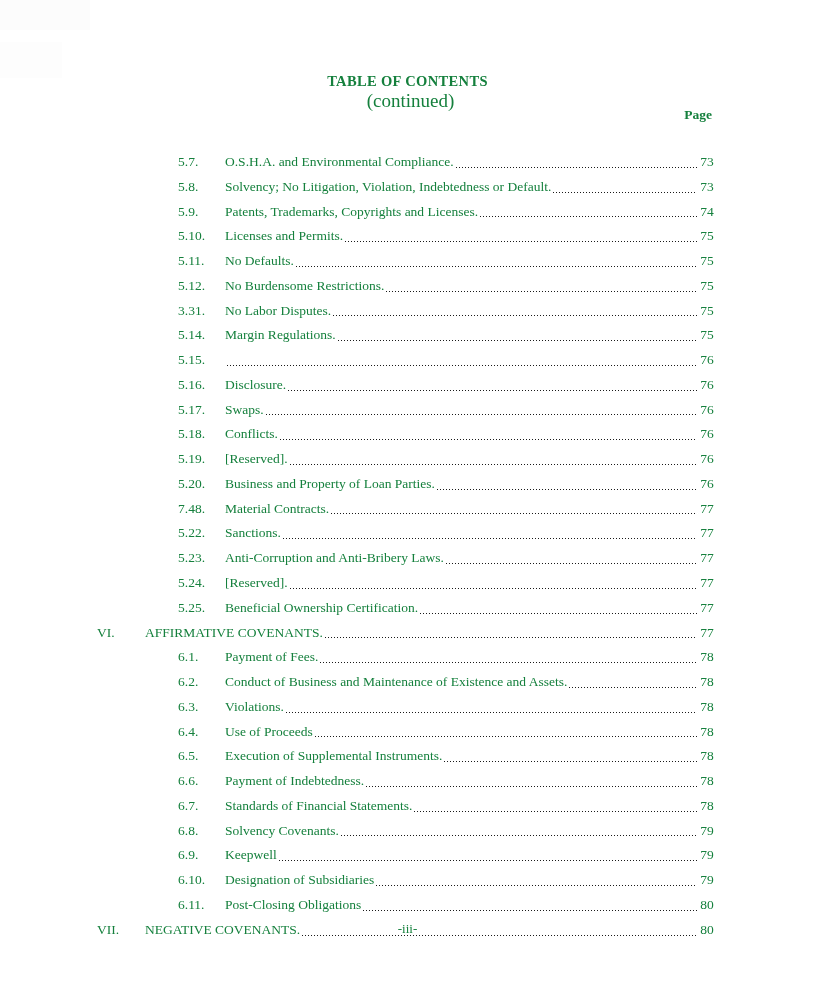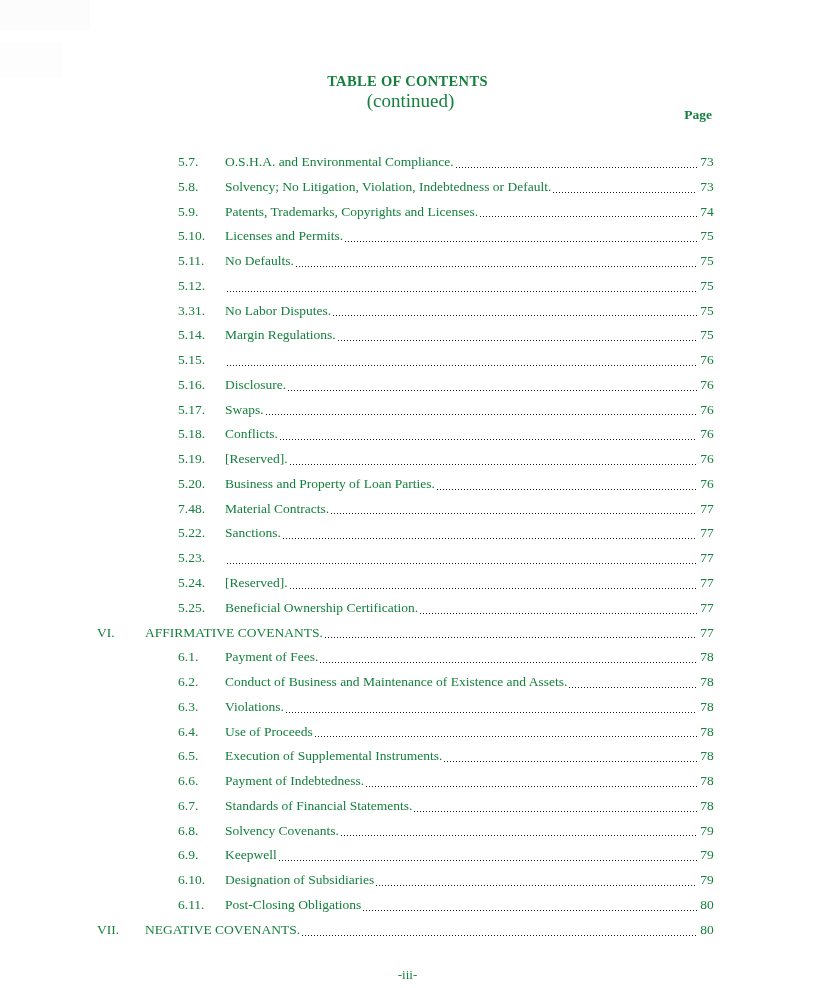--- a/index.html
+++ b/index.html
@@ -87,21 +87,21 @@
     );
   }
   .row .pg {
     flex: 0 0 auto;
     min-width: 18px;
     text-align: center;
   }
 
   .footer {
     position: absolute;
-    top: 967px;
+    top: 921px;
     left: 0;
     width: 100%;
     text-align: center;
     font-size: 13px;
   }
 </style>
 </head>
 <body>
 
 <div class="page">
@@ -141,20 +141,21 @@
       <span class="pg">75</span>
     </div>
       <div class="row lvl2">
       <span class="num">5.11.</span>
       <span class="ttl">No Defaults.</span>
       <span class="leader"></span>
       <span class="pg">75</span>
     </div>
       <div class="row lvl2">
       <span class="num">5.12.</span>
+      <span class="ttl">No Burdensome Restrictions.</span>
       <span class="leader"></span>
       <span class="pg">75</span>
     </div>
       <div class="row lvl2">
       <span class="num">3.31.</span>
       <span class="ttl">No Labor Disputes.</span>
       <span class="leader"></span>
       <span class="pg">75</span>
     </div>
       <div class="row lvl2">
@@ -205,20 +206,21 @@
       <span class="pg">77</span>
     </div>
       <div class="row lvl2">
       <span class="num">5.22.</span>
       <span class="ttl">Sanctions.</span>
       <span class="leader"></span>
       <span class="pg">77</span>
     </div>
       <div class="row lvl2">
       <span class="num">5.23.</span>
+      <span class="ttl">Anti-Corruption and Anti-Bribery Laws.</span>
       <span class="leader"></span>
       <span class="pg">77</span>
     </div>
       <div class="row lvl2">
       <span class="num">5.24.</span>
       <span class="ttl">[Reserved].</span>
       <span class="leader"></span>
       <span class="pg">77</span>
     </div>
       <div class="row lvl2">

